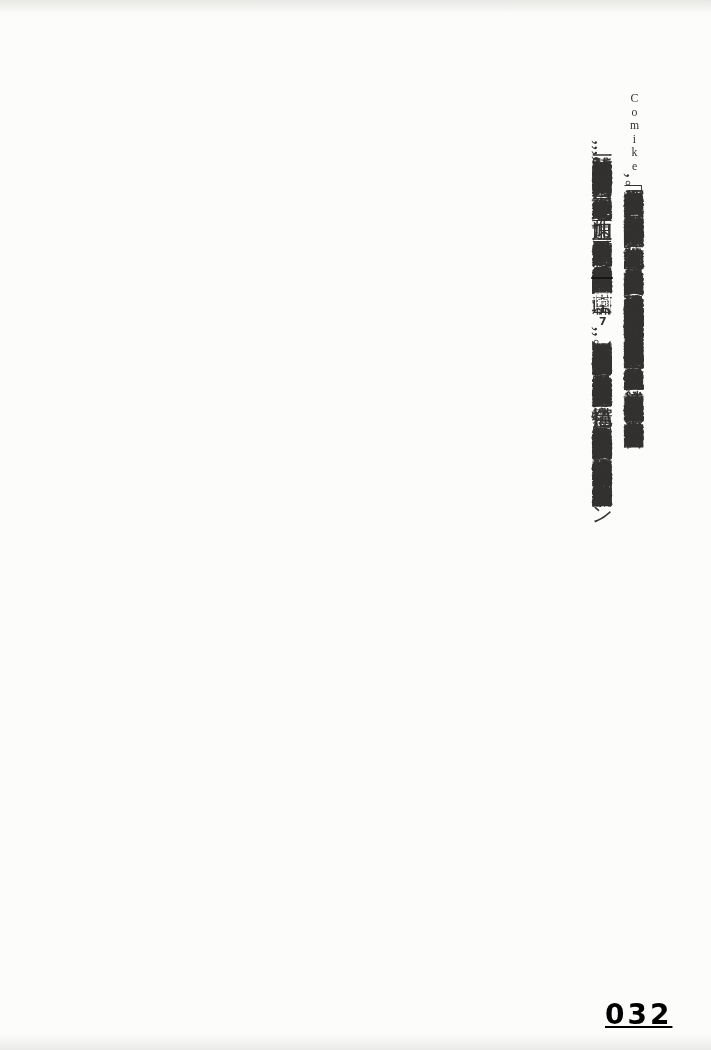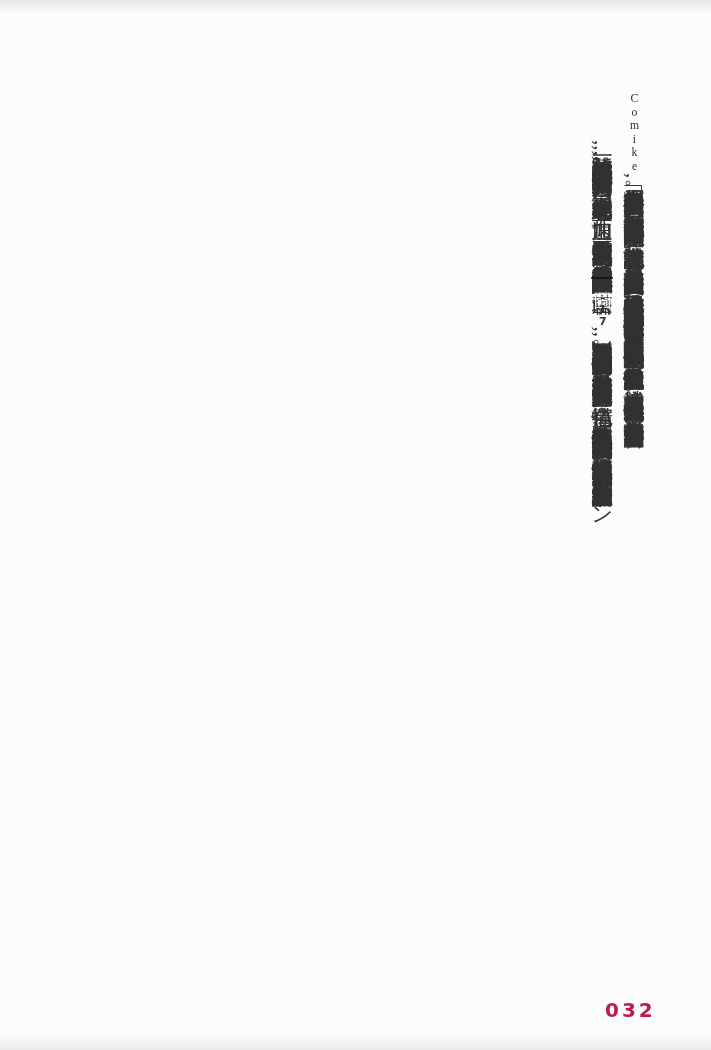--- a/index.html
+++ b/index.html
@@ -72,23 +72,24 @@
   }
   .figbracket {
     font-weight: bold;
   }
   .page-number {
     position: absolute;
     left: 605px;
     top: 998px;
     font-family: "DejaVu Sans", "Liberation Sans", sans-serif;
     font-weight: bold;
-    font-size: 20px;
-    color: #be185d;
+    font-size: 28px;
+    color: #000000;
     letter-spacing: 3px;
+    text-decoration: underline;
   }
 </style>
 </head>
 <body>
 
 <div class="scan-edge-top"></div>
 <div class="scan-edge-bottom"></div>
 
 <div class="text-block">
   <p class="para"><span class="latin-upright">Comike</span><span>等漫展的客層為中心,同人和商業界皆出現了眾多「美少女漫畫」。然而雖然有許多美少女漫畫雜誌創刊,美少女漫畫本身仍屬於小眾狂熱的範疇,不被一般人和少年雜誌、青年雜誌的漫畫讀者認知。於是為了謀求更進一步的發展,美少女漫畫在誕生不久後便分成了兩條道路。一條是追求純粹的「少女愛」,比起情色更重視美麗,以偶像系美少女漫畫為目標的「蘿莉控原理主義」派;另一條則是在描繪自己理想的美少女形象的同時,更追求自身慾望和色情元素的「色情至上主義」派。這兩派雖然沒有爆發過任何具體可見的爭論和衝突,但這場戰爭的勝負卻表現在銷量上,徐徐朝色情至上主義派傾斜。果然男性讀者對色情的慾望還是很誠實。就這樣,初期的蘿莉控原理主義,沒過多久就被色情至上主義擠掉了。於是美少女漫畫在八〇年代中期,便迅速發表了「脫蘿莉控宣言」。</span></p>

